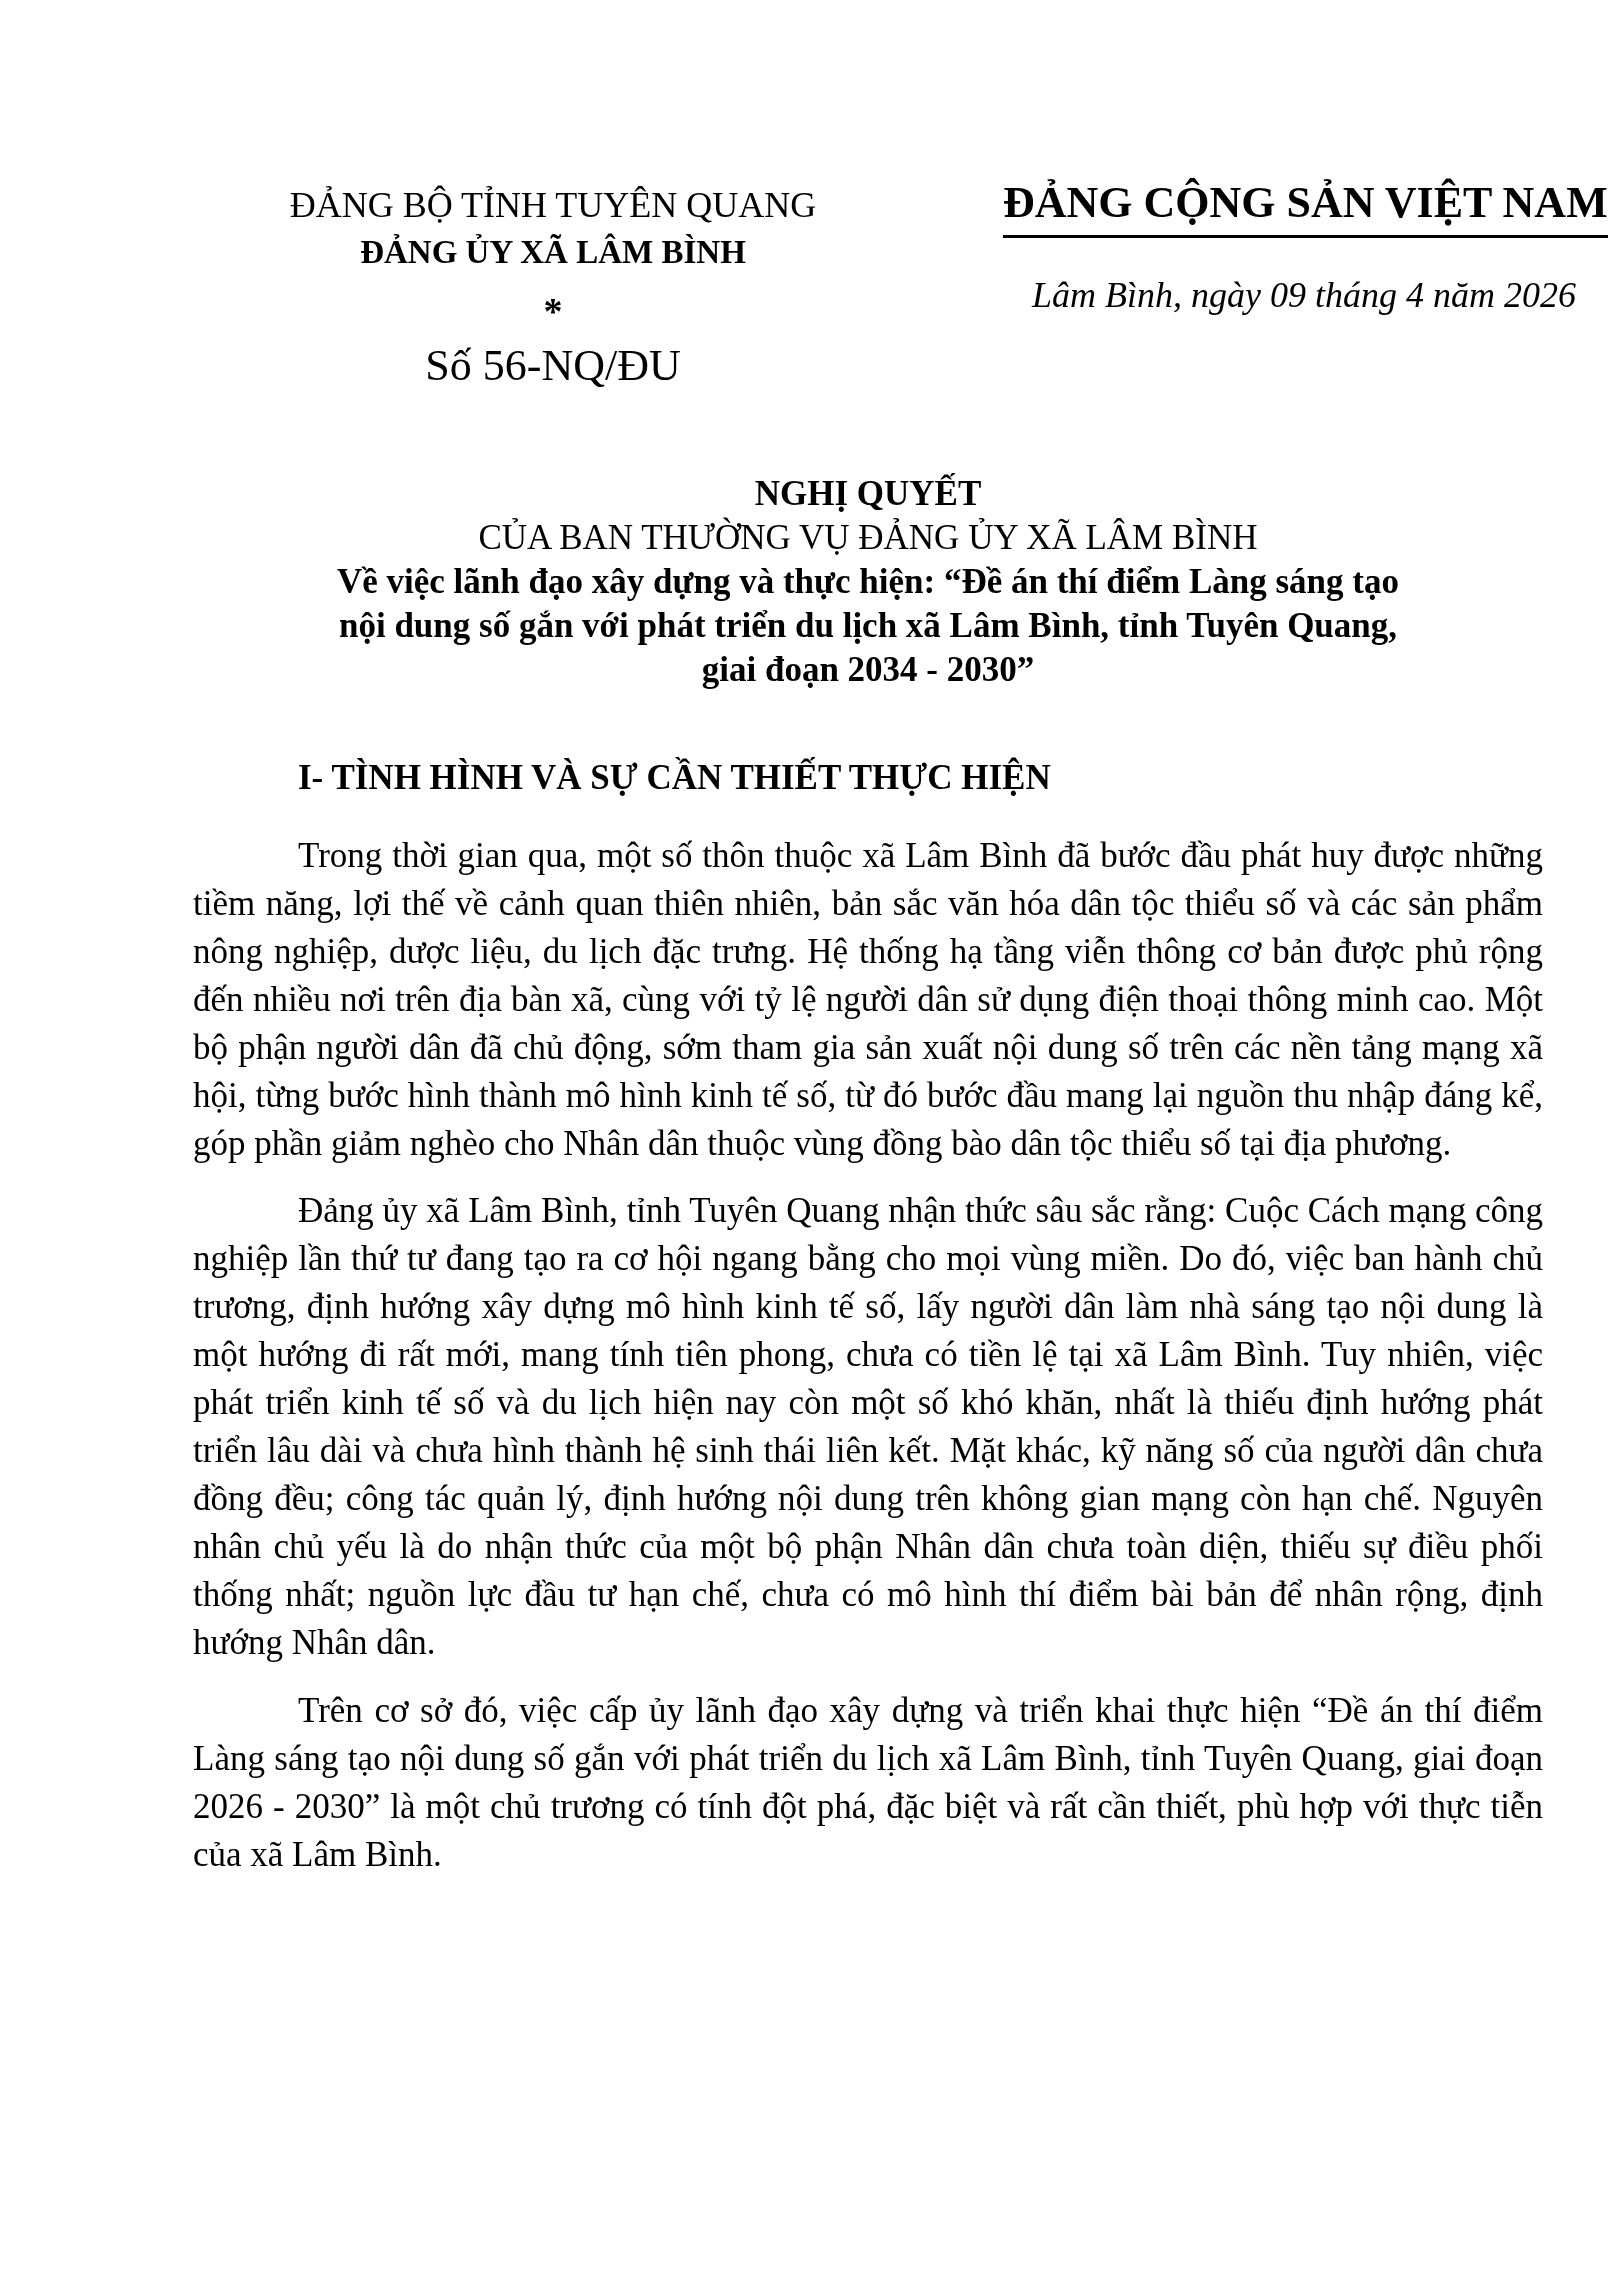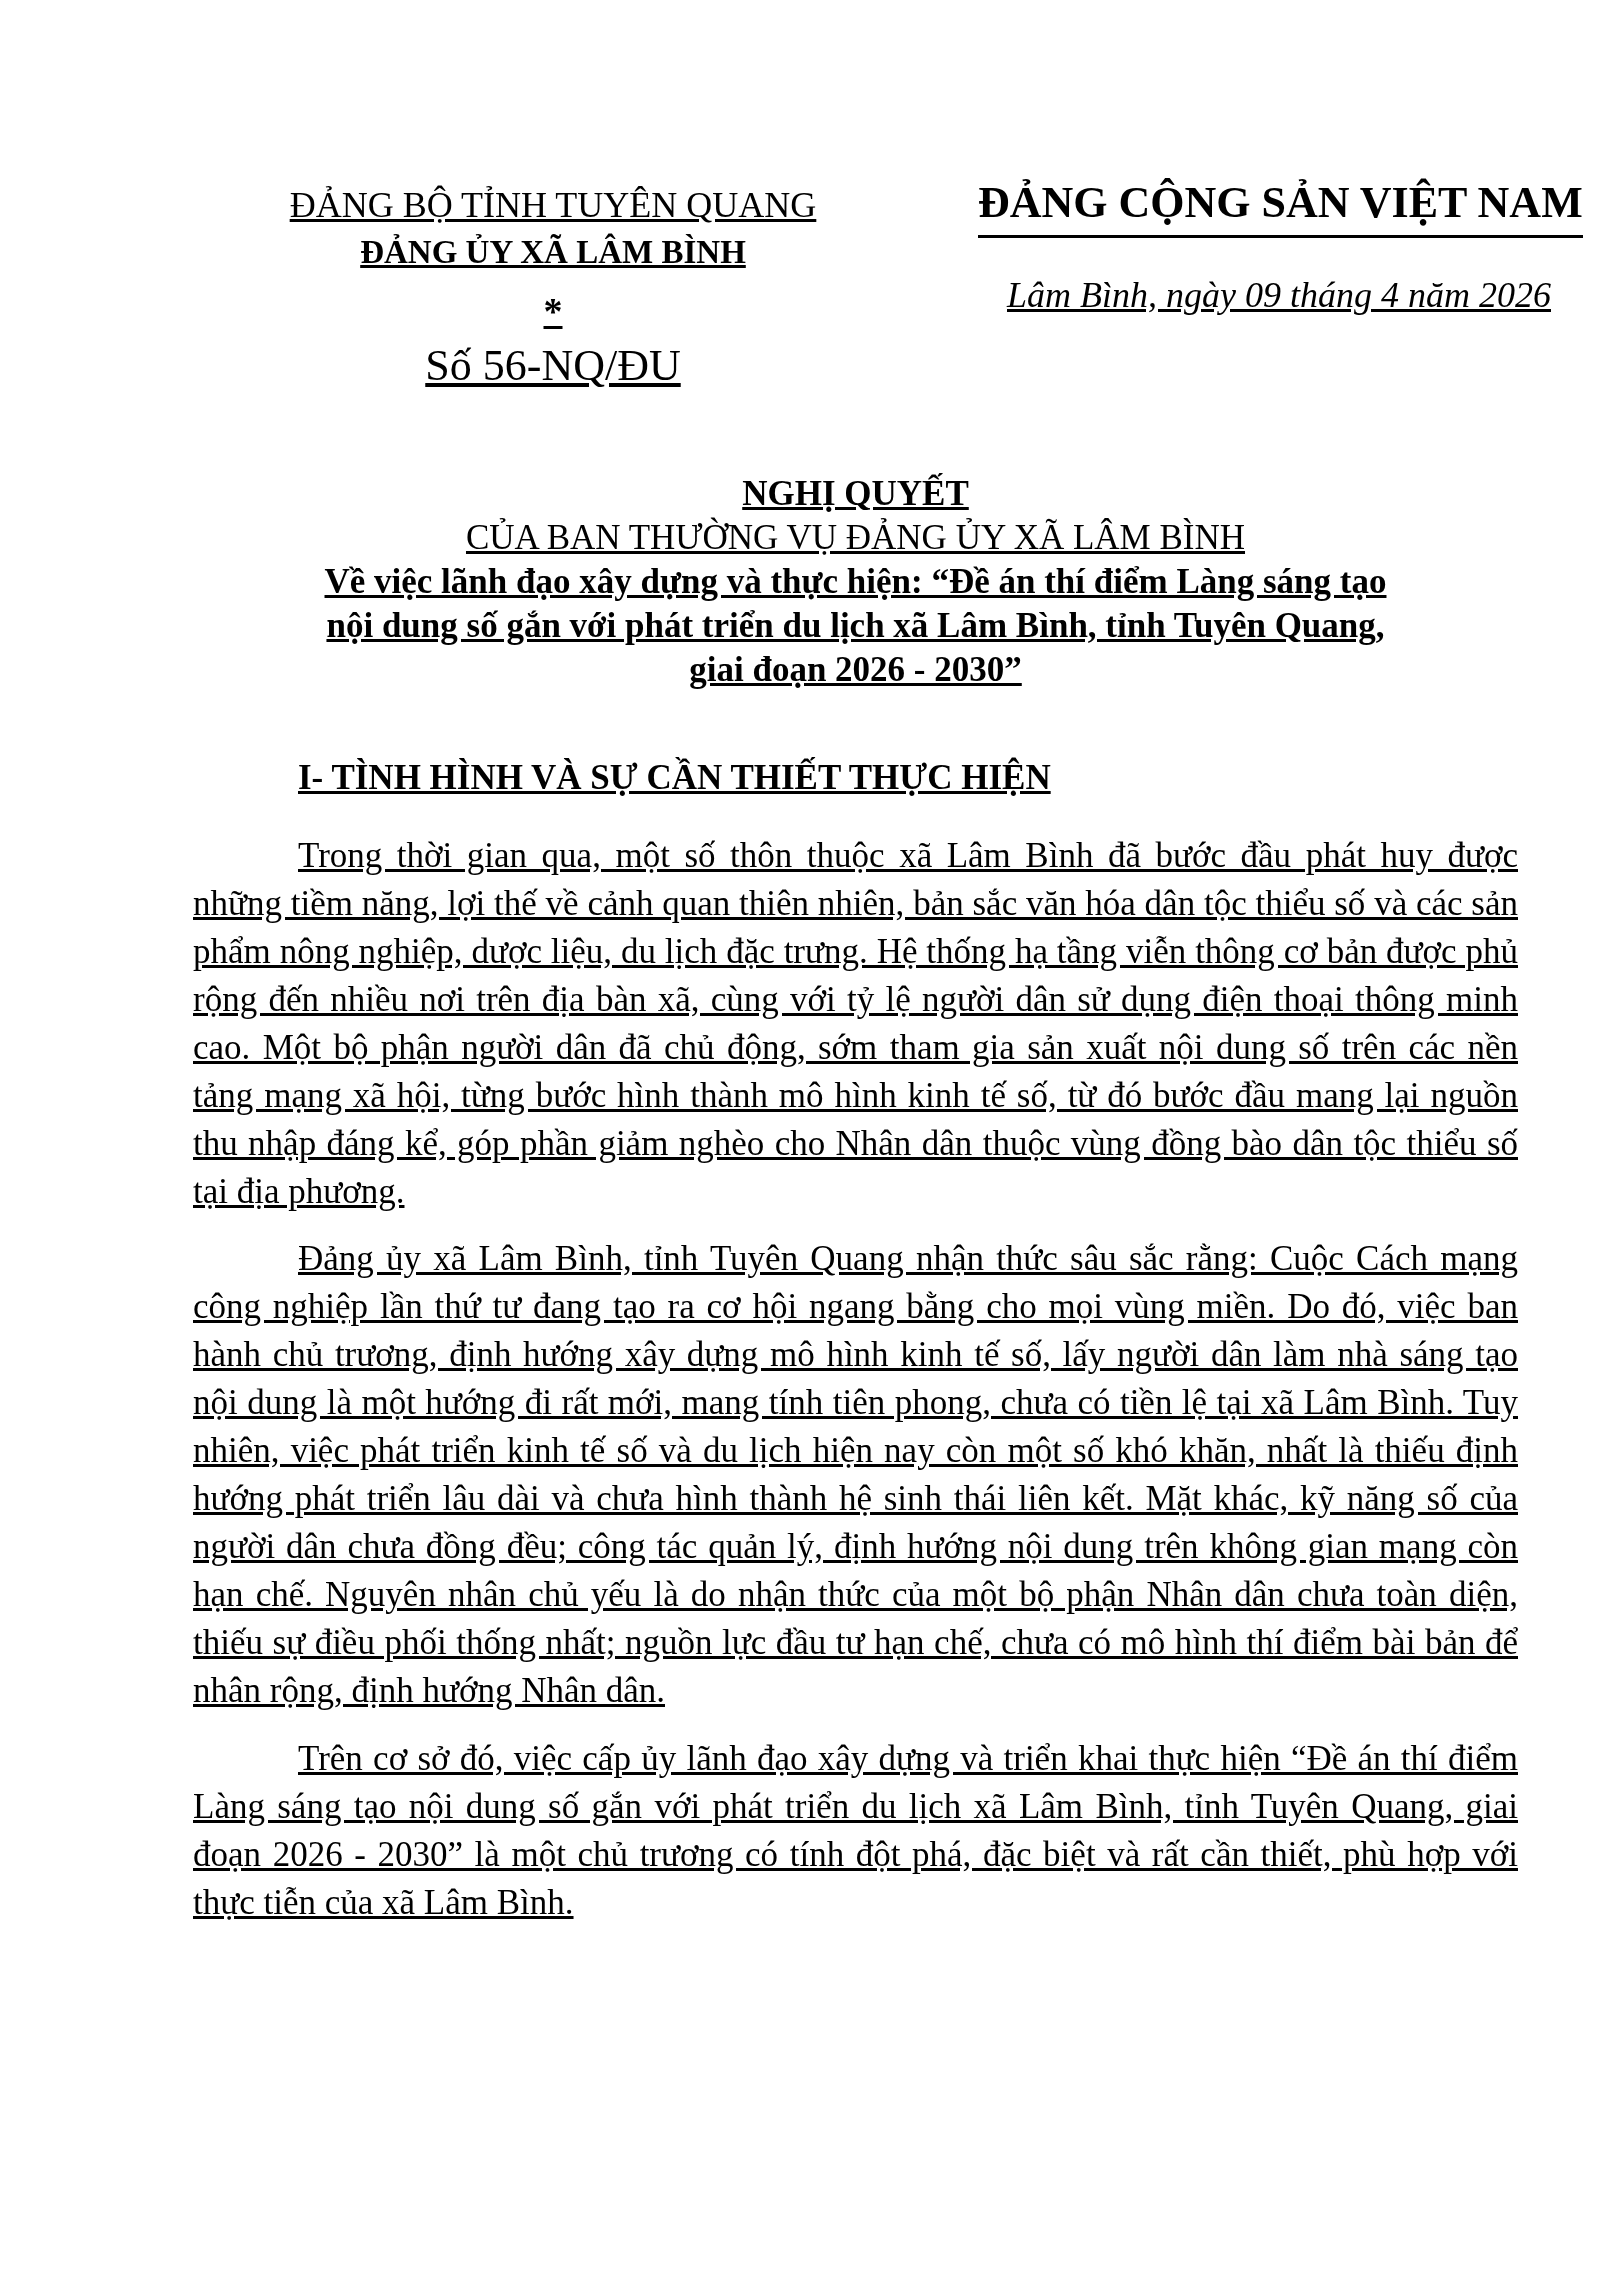--- a/index.html
+++ b/index.html
@@ -4,21 +4,21 @@
 <style>
   html, body { margin: 0; padding: 0; }
   body {
     width: 1623px;
     height: 2295px;
     background: #ffffff;
     color: #000000;
     font-family: "Liberation Serif", "DejaVu Serif", serif;
     overflow: hidden;
   }
-  .page { padding: 182px 105px 0 193px; text-decoration: underline; }
+  .page { padding: 182px 80px 0 193px; }
 
   
   .letterhead { display: flex; justify-content: space-between; align-items: flex-start; }
   .org-block { width: 720px; text-align: center; }
   .org-parent { font-size: 36px; line-height: 47px; white-space: nowrap; }
   .org-name   { font-size: 33px; line-height: 47px; font-weight: bold; white-space: nowrap; }
   .star       { font-size: 38px; line-height: 39px; font-weight: bold; margin-top: 16.4px; }
   .doc-number { font-size: 44px; line-height: 48px; margin-top: 10.5px; }
 
   .party-block { width: 602px; margin-right: -62px; text-align: center; }
@@ -67,21 +67,21 @@
       </div>
       <div class="place-date">Lâm Bình, ngày 09 tháng 4 năm 2026</div>
     </div>
   </div>
 
   <div class="title-block">
     <div class="title-line w-bold">NGHỊ QUYẾT</div>
     <div class="title-line">CỦA BAN THƯỜNG VỤ ĐẢNG ỦY XÃ LÂM BÌNH</div>
     <div class="subject-line">Về việc lãnh đạo xây dựng và thực hiện: “Đề án thí điểm Làng sáng tạo</div>
     <div class="subject-line">nội dung số gắn với phát triển du lịch xã Lâm Bình, tỉnh Tuyên Quang,</div>
-    <div class="subject-line">giai đoạn 2026 - 2030”</div>
+    <div class="subject-line">giai đoạn 2034 - 2030”</div>
   </div>
 
   <div class="section-heading">I- TÌNH HÌNH VÀ SỰ CẦN THIẾT THỰC HIỆN</div>
 
   <p class="para">Trong thời gian qua, một số thôn thuộc xã Lâm Bình đã bước đầu phát huy được những tiềm năng, lợi thế về cảnh quan thiên nhiên, bản sắc văn hóa dân tộc thiểu số và các sản phẩm nông nghiệp, dược liệu, du lịch đặc trưng. Hệ thống hạ tầng viễn thông cơ bản được phủ rộng đến nhiều nơi trên địa bàn xã, cùng với tỷ lệ người dân sử dụng điện thoại thông minh cao. Một bộ phận người dân đã chủ động, sớm tham gia sản xuất nội dung số trên các nền tảng mạng xã hội, từng bước hình thành mô hình kinh tế số, từ đó bước đầu mang lại nguồn thu nhập đáng kể, góp phần giảm nghèo cho Nhân dân thuộc vùng đồng bào dân tộc thiểu số tại địa phương.</p>
   <p class="para">Đảng ủy xã Lâm Bình, tỉnh Tuyên Quang nhận thức sâu sắc rằng: Cuộc Cách mạng công nghiệp lần thứ tư đang tạo ra cơ hội ngang bằng cho mọi vùng miền. Do đó, việc ban hành chủ trương, định hướng xây dựng mô hình kinh tế số, lấy người dân làm nhà sáng tạo nội dung là một hướng đi rất mới, mang tính tiên phong, chưa có tiền lệ tại xã Lâm Bình. Tuy nhiên, việc phát triển kinh tế số và du lịch hiện nay còn một số khó khăn, nhất là thiếu định hướng phát triển lâu dài và chưa hình thành hệ sinh thái liên kết. Mặt khác, kỹ năng số của người dân chưa đồng đều; công tác quản lý, định hướng nội dung trên không gian mạng còn hạn chế. Nguyên nhân chủ yếu là do nhận thức của một bộ phận Nhân dân chưa toàn diện, thiếu sự điều phối thống nhất; nguồn lực đầu tư hạn chế, chưa có mô hình thí điểm bài bản để nhân rộng, định hướng Nhân dân.</p>
   <p class="para">Trên cơ sở đó, việc cấp ủy lãnh đạo xây dựng và triển khai thực hiện “Đề án thí điểm Làng sáng tạo nội dung số gắn với phát triển du lịch xã Lâm Bình, tỉnh Tuyên Quang, giai đoạn 2026 - 2030” là một chủ trương có tính đột phá, đặc biệt và rất cần thiết, phù hợp với thực tiễn của xã Lâm Bình.</p>
 
 </div>
 

